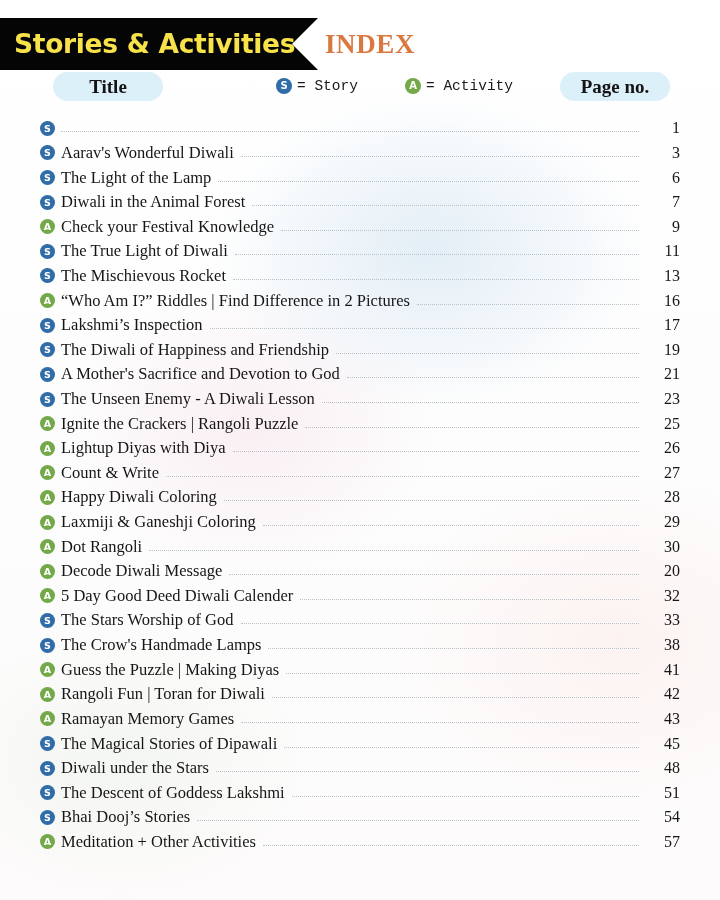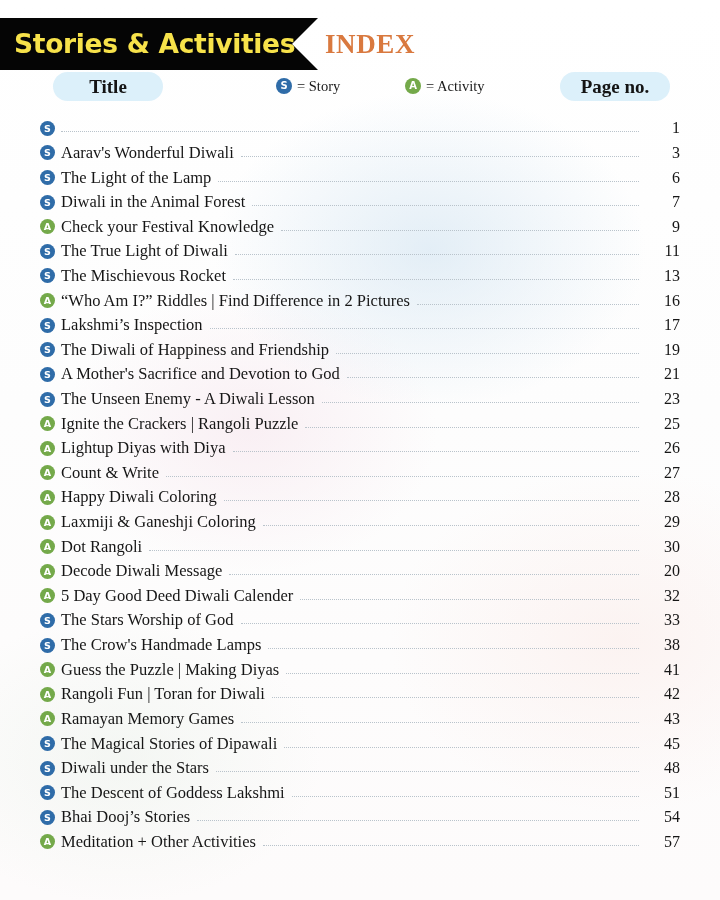--- a/index.html
+++ b/index.html
@@ -106,21 +106,21 @@
     top: 3px;
     height: 22px;
     display: flex;
     align-items: center;
     gap: 5px;
     white-space: nowrap;
   }
   .legend-story    { left: 268px; }
   .legend-activity { left: 397px; }
   .legend-text {
-    font-family: Liberation Serif, serif;
+    font-family: Liberation Mono, monospace;
     font-size: 14.5px;
     color: #1a1a1a;
     line-height: 22px;
   }
 
   
   .badge {
     display: inline-block;
     width: 15px;
     height: 15px;

